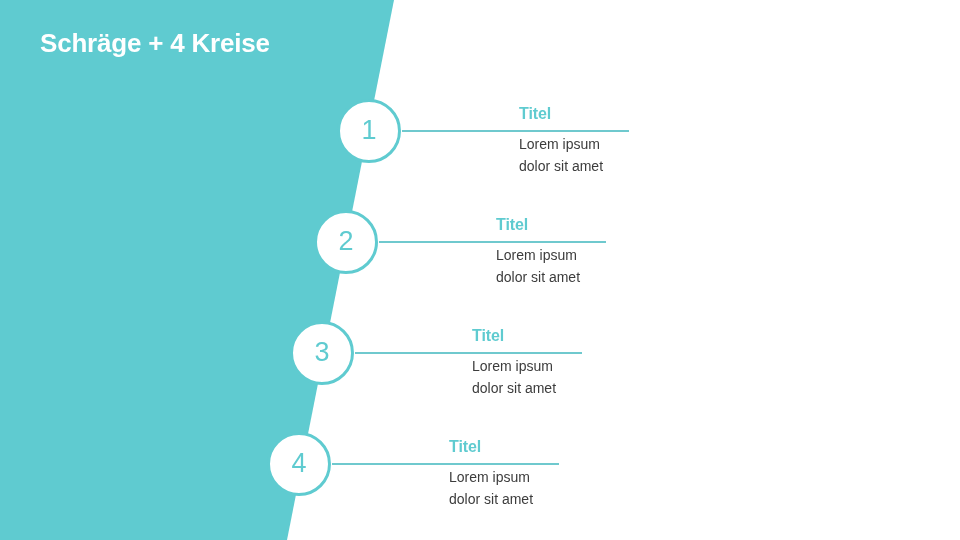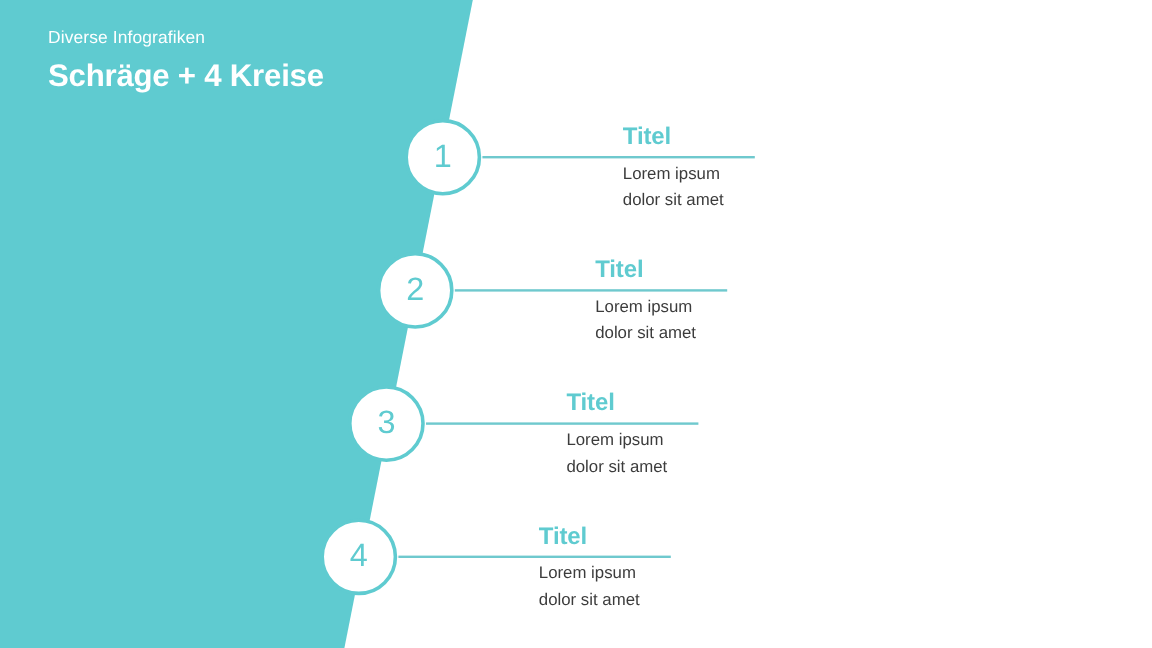--- a/index.html
+++ b/index.html
@@ -86,21 +86,21 @@
   }
   .connector {
     position: absolute;
     top: 31px;
     height: 2px;
     background: #6FC9CE;
     z-index: 1;
   }
   .titel {
     position: absolute;
-    font-size: 20px;
+    font-size: 16px;
     font-weight: bold;
     color: #5FCBD0;
     line-height: 22px;
     letter-spacing: -0.1px;
     white-space: nowrap;
     z-index: 2;
   }
   .body-text {
     position: absolute;
     font-size: 14px;
@@ -117,21 +117,20 @@
 </head>
 <body>
 
 <div id="slide" style="background: rgb(255, 255, 255);">
 
   <svg id="angled-shape" viewBox="0 0 960 540" width="960" height="540" aria-hidden="true">
     <polygon id="angled-poly" points="0,0 394,0 287,540 0,540" fill="#5FCBD0"></polygon>
   </svg>
 
   <div id="header">
-    <div id="eyebrow">Diverse Infografiken</div>
     <div id="slide-title">Schräge + 4 Kreise</div>
   </div>
 
   <div id="rows-container">
       <div class="row" style="left: 337px; top: 99px;">
         <div class="connector" style="left: 65px; width: 227px; background: rgb(111, 201, 206);"></div>
         <div class="circle" style="border-color: rgb(95, 203, 208);">
           <span class="circle-number" style="color: rgb(95, 203, 208);">1</span>
         </div>
         <div class="titel" style="left: 182px; top: 4px; color: rgb(95, 203, 208);">Titel</div>

